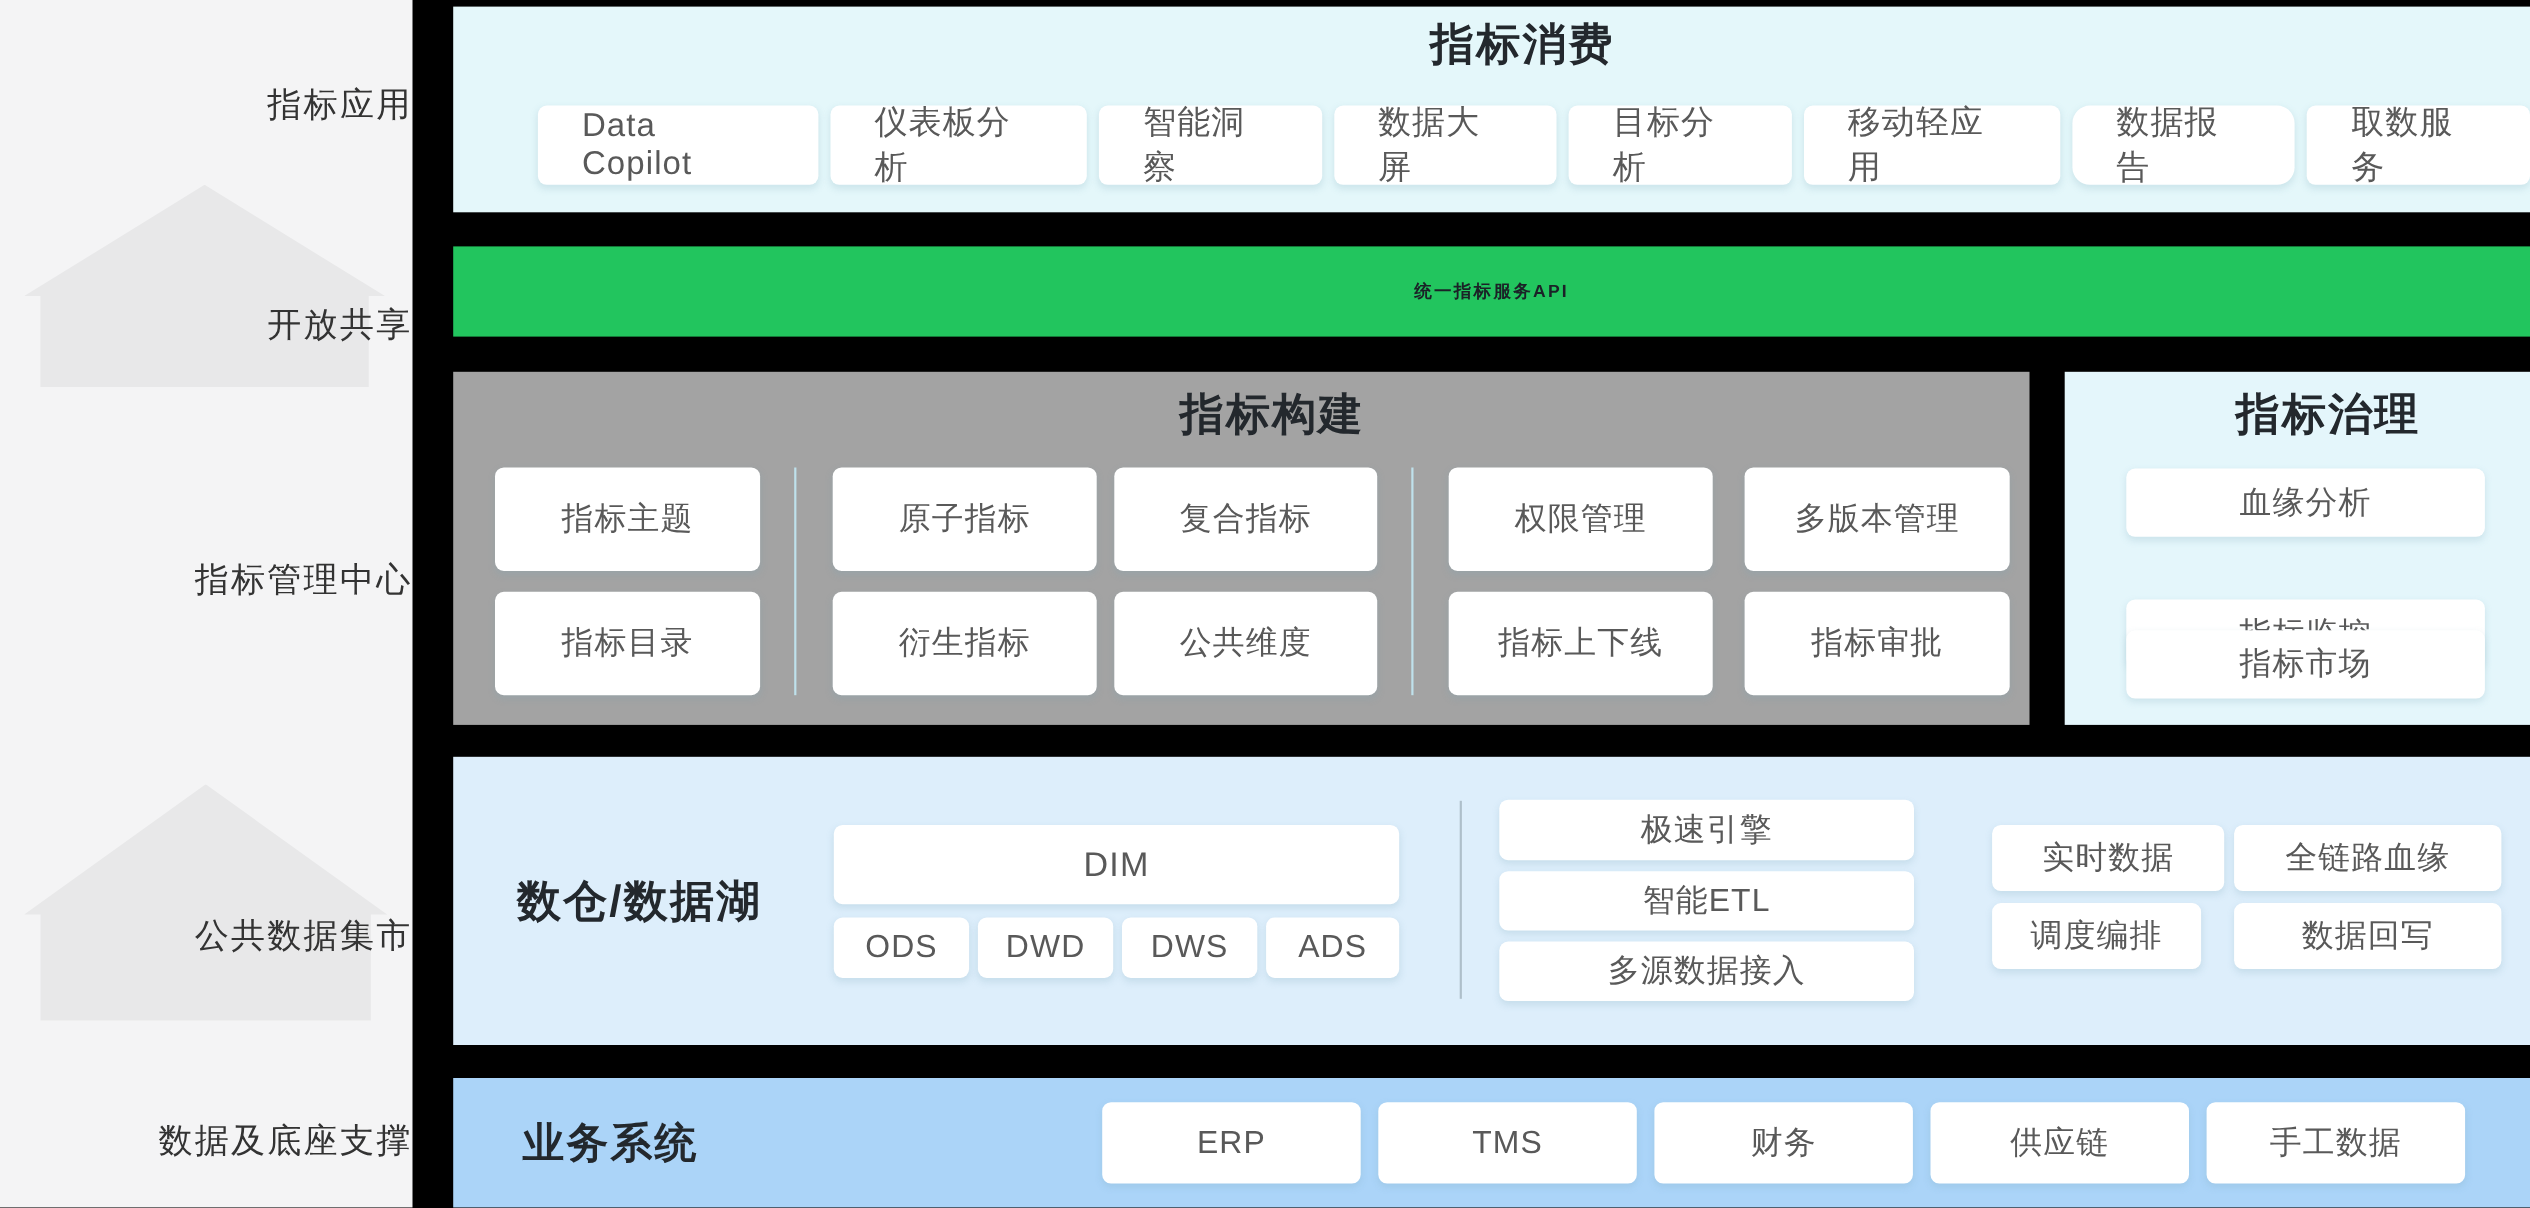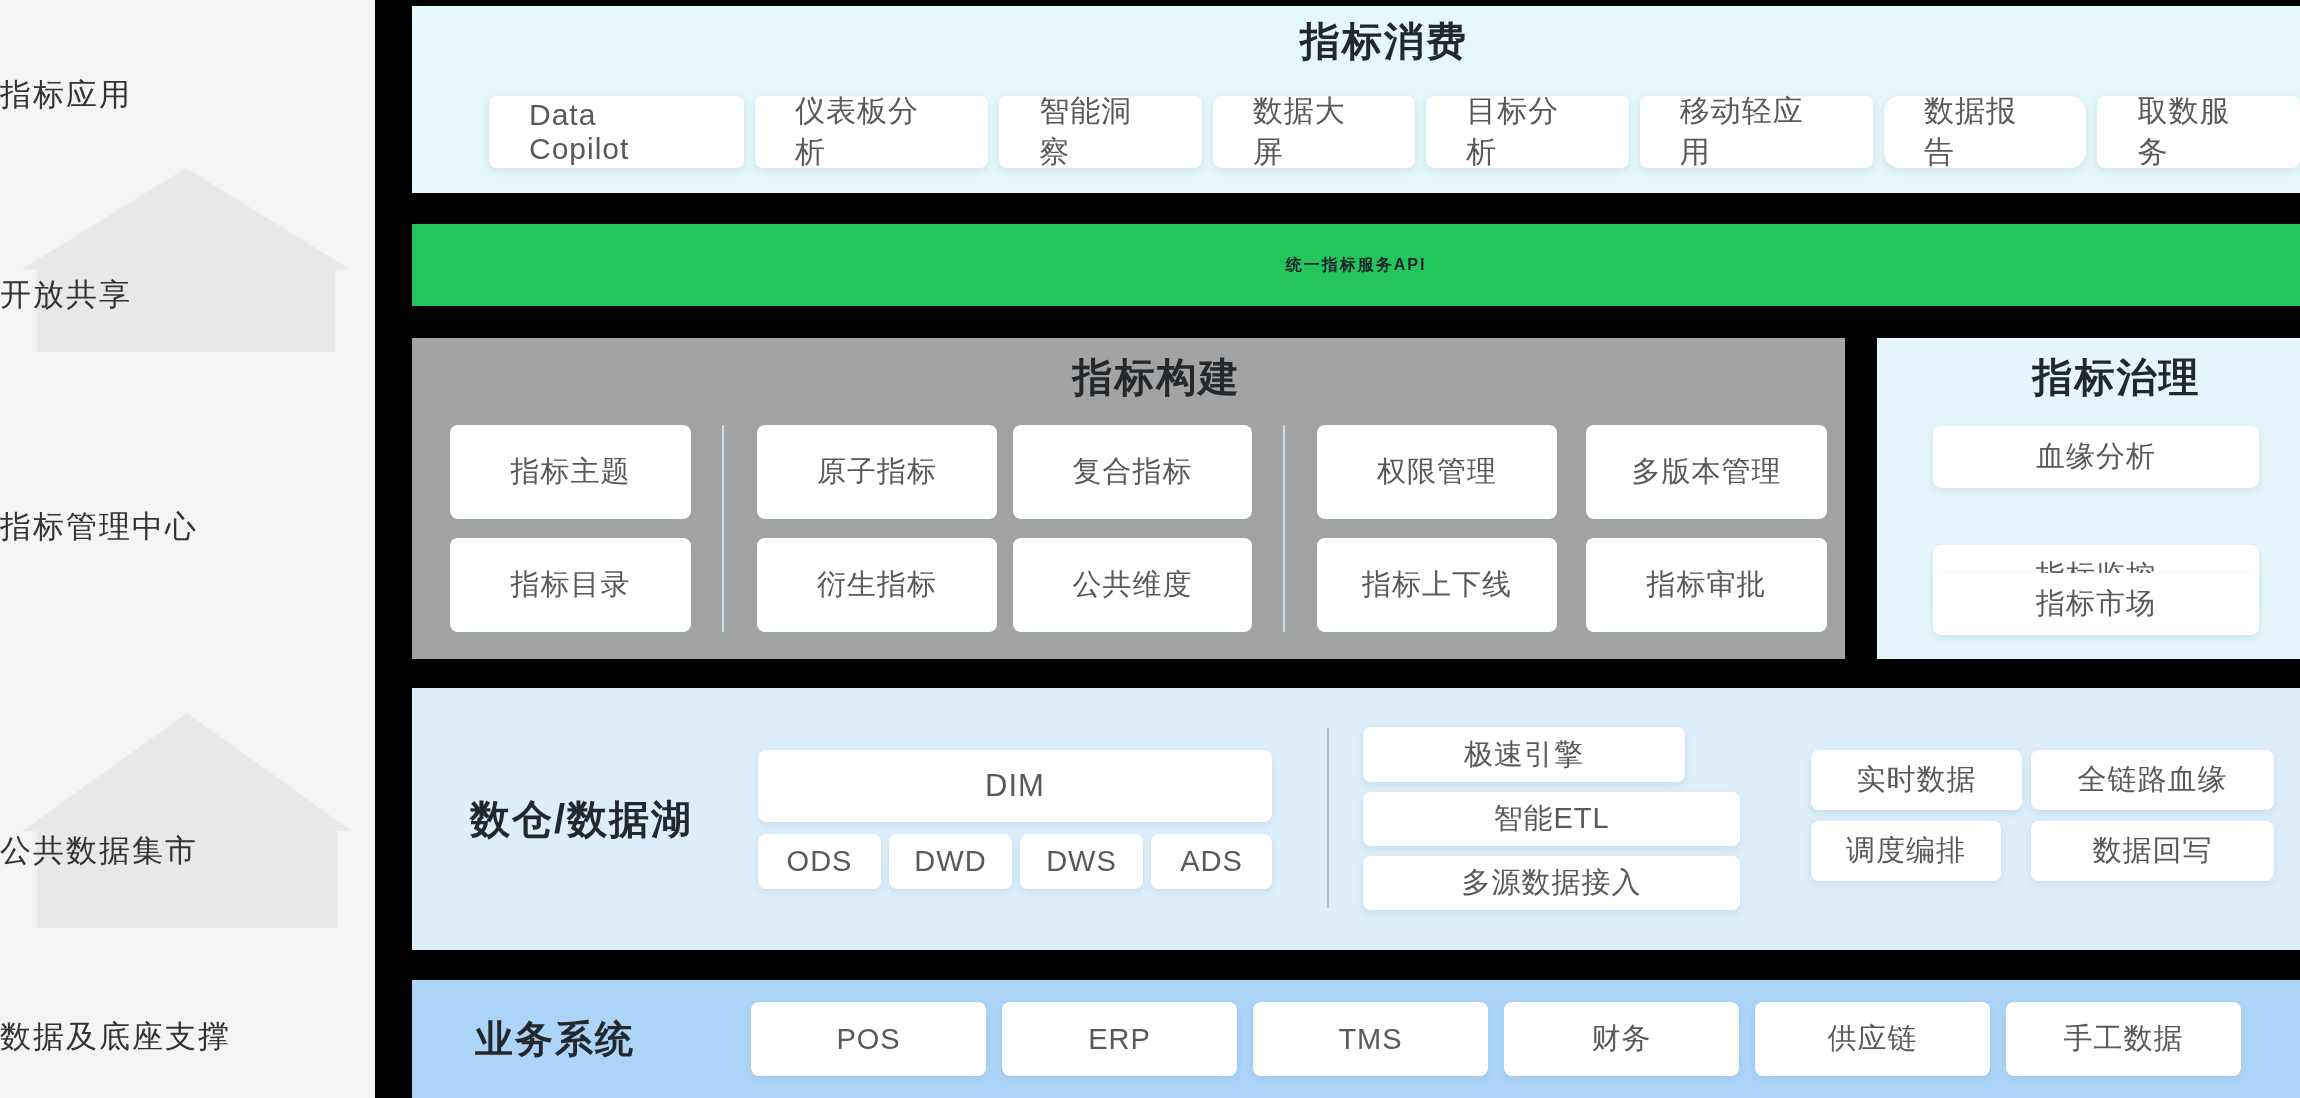--- a/index.html
+++ b/index.html
@@ -2,21 +2,21 @@
 <html><head>
 <meta charset="utf-8">
 <style>
   html,body{margin:0;padding:0;background:#000;}
   .stage{
     position:relative;width:2300px;height:1098px;background:#000;overflow:hidden;
     font-family:"Liberation Sans","DejaVu Sans",sans-serif;
   }
   
   .sidebar{position:absolute;left:0;top:0;width:375px;height:1098px;background:#f4f4f5;}
-  .side-label{position:absolute;left:0;width:375px;text-align:left;font-size:31px;
+  .side-label{position:absolute;left:0;width:375px;text-align:right;font-size:31px;
     font-weight:500;color:#333;line-height:40px;letter-spacing:2px;}
   .arrow{position:absolute;background:#e8e8e9;
     clip-path:polygon(50% 0,100% 55%,95.5% 55%,95.5% 100%,4.5% 100%,4.5% 55%,0 55%);}
   
   .band{position:absolute;left:412px;width:1888px;}
   .band-title{position:absolute;left:0;width:100%;text-align:center;font-size:40px;
     font-weight:bold;color:#23282d;line-height:42px;letter-spacing:2px;padding-left:28px;}
   .b1{top:6px;height:187px;background:#e4f7fa;}
   .b2{top:224px;height:82px;background:#22c55e;display:flex;align-items:center;justify-content:center;
 form      font-size:32px;font-weight:bold;color:#1b2227;letter-spacing:2px;}
@@ -96,33 +96,32 @@
     <div class="big-title" style="left:52px;top:0;height:262px;width:235px;display:flex;align-items:center;justify-content:center;font-size:40px;">数仓/数据湖</div>
 
     <div class="card" style="left:346px;top:62px;width:514px;height:72px;font-size:31px;">DIM</div>
     <div class="card" style="left:346px;top:146px;width:123px;height:55px;">ODS</div>
     <div class="card" style="left:477px;top:146px;width:123px;height:55px;">DWD</div>
     <div class="card" style="left:608px;top:146px;width:123px;height:55px;">DWS</div>
     <div class="card" style="left:739px;top:146px;width:121px;height:55px;">ADS</div>
 
     <div class="vdiv" style="left:915px;top:40px;height:180px;background:#aebfca;"></div>
 
-    <div class="card" style="left:951px;top:39px; width:322px;height:55px;">极速引擎</div>
+    <div class="card" style="left:951px;top:39px; width:377px;height:55px;">极速引擎</div>
     <div class="card" style="left:951px;top:104px;width:377px;height:54px;">智能ETL</div>
     <div class="card" style="left:951px;top:168px;width:377px;height:54px;">多源数据接入</div>
 
     <div class="card" style="left:1399px;top:62px; width:211px;height:60px;">实时数据</div>
     <div class="card" style="left:1619px;top:62px; width:243px;height:60px;">全链路血缘</div>
     <div class="card" style="left:1399px;top:133px;width:190px;height:60px;">调度编排</div>
     <div class="card" style="left:1619px;top:133px;width:243px;height:60px;">数据回写</div>
   </div>
 
   <div class="band b5">
     <div class="big-title" style="left:43px;top:0;height:118px;width:200px;display:flex;align-items:center;justify-content:center;font-size:38px;">业务系统</div>
-    <div class="card" style="left:339px; top:22px;width:235px;height:74px;">POS</div>
     <div class="card" style="left:590px; top:22px;width:235px;height:74px;">ERP</div>
     <div class="card" style="left:841px; top:22px;width:235px;height:74px;">TMS</div>
     <div class="card" style="left:1092px;top:22px;width:235px;height:74px;">财务</div>
     <div class="card" style="left:1343px;top:22px;width:235px;height:74px;">供应链</div>
     <div class="card" style="left:1594px;top:22px;width:235px;height:74px;">手工数据</div>
   </div>
 
 </div>
 
 </body></html>

